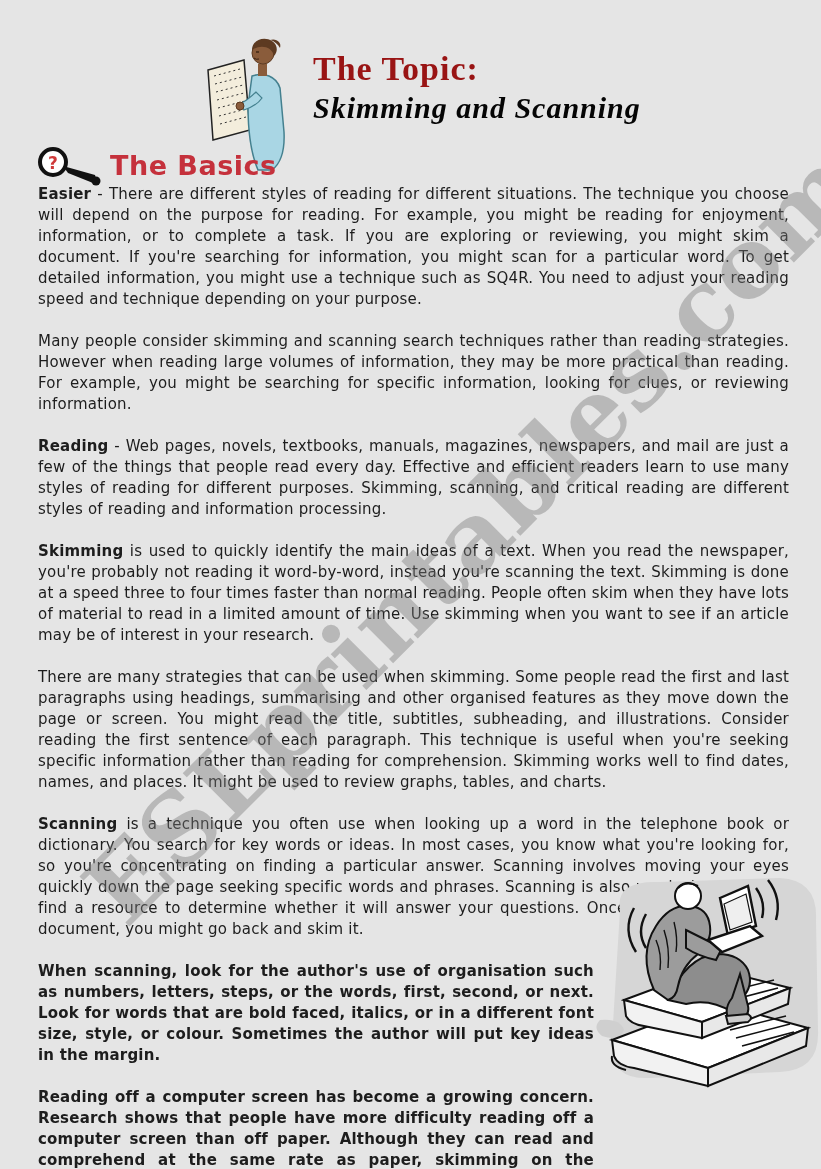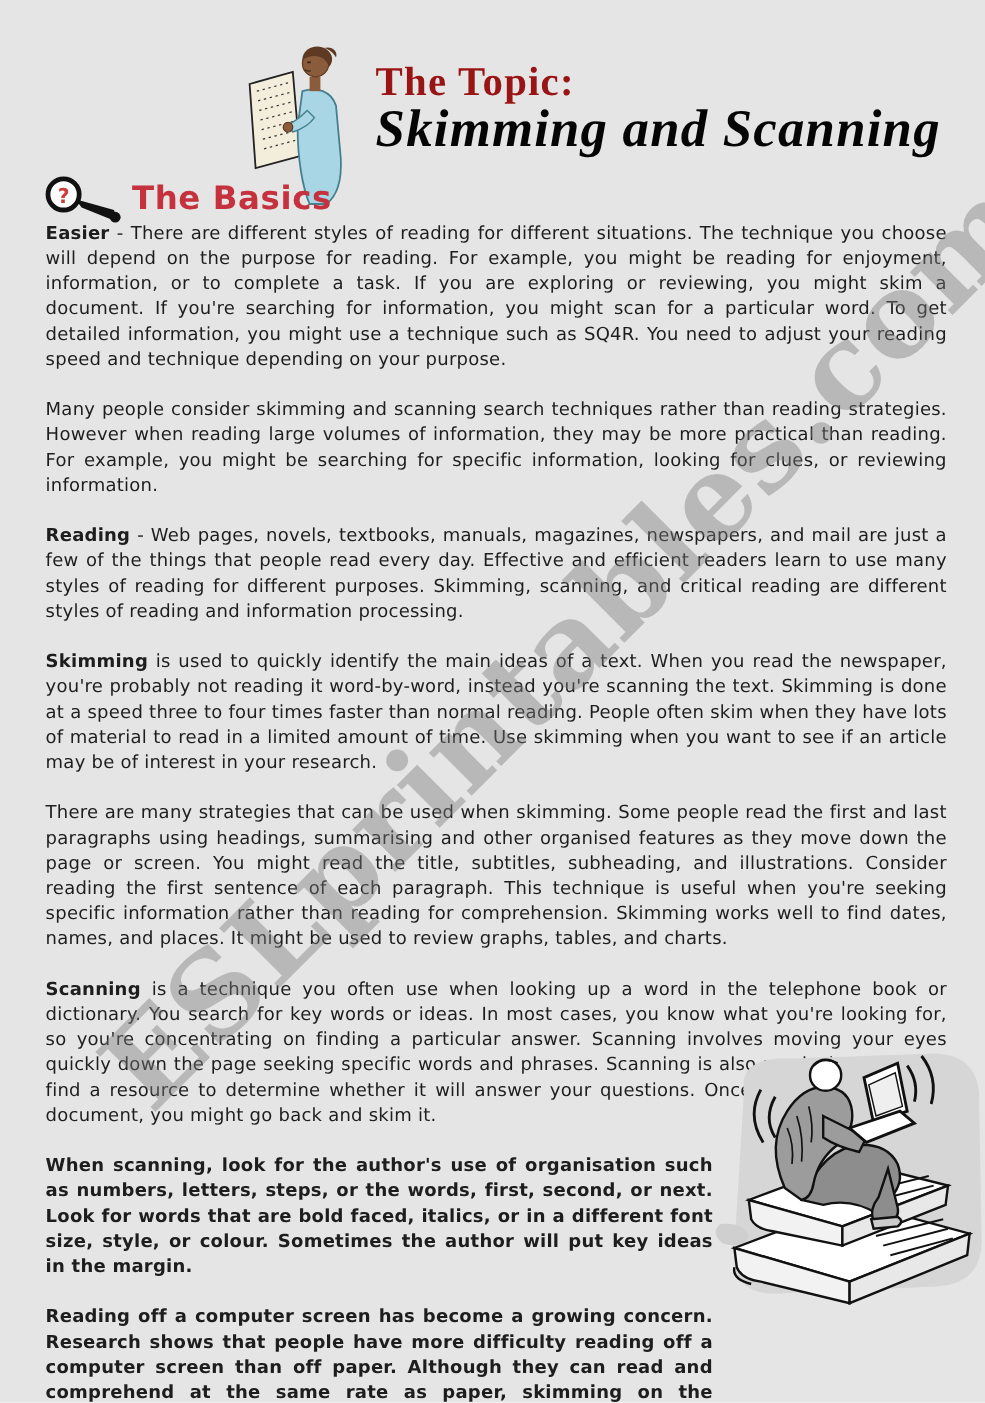--- a/index.html
+++ b/index.html
@@ -14,21 +14,21 @@
   
   #reader-illo{position:absolute;left:200px;top:36px;width:102px;height:144px;}
   #title-block{position:absolute;left:313px;top:50px;}
   #topic-label{
     font-family:"Liberation Serif", serif;
     font-weight:bold;font-size:34px;line-height:38px;
     color:#991414;letter-spacing:1px;
   }
   #topic-title{
     font-family:"Liberation Serif", serif;
-    font-weight:bold;font-style:italic;font-size:44px;line-height:40px;
+    font-weight:bold;font-style:italic;font-size:30px;line-height:40px;
     color:#050505;letter-spacing:1px;
   }
   
   #basics-row{position:absolute;left:36px;top:144px;display:flex;align-items:center;gap:8px;}
   #basics-icon{width:66px;height:44px;flex:0 0 auto;}
   #basics-text{
     font-weight:bold;font-size:27px;line-height:44px;
     color:#c5313c;letter-spacing:0.5px;
   }
   

